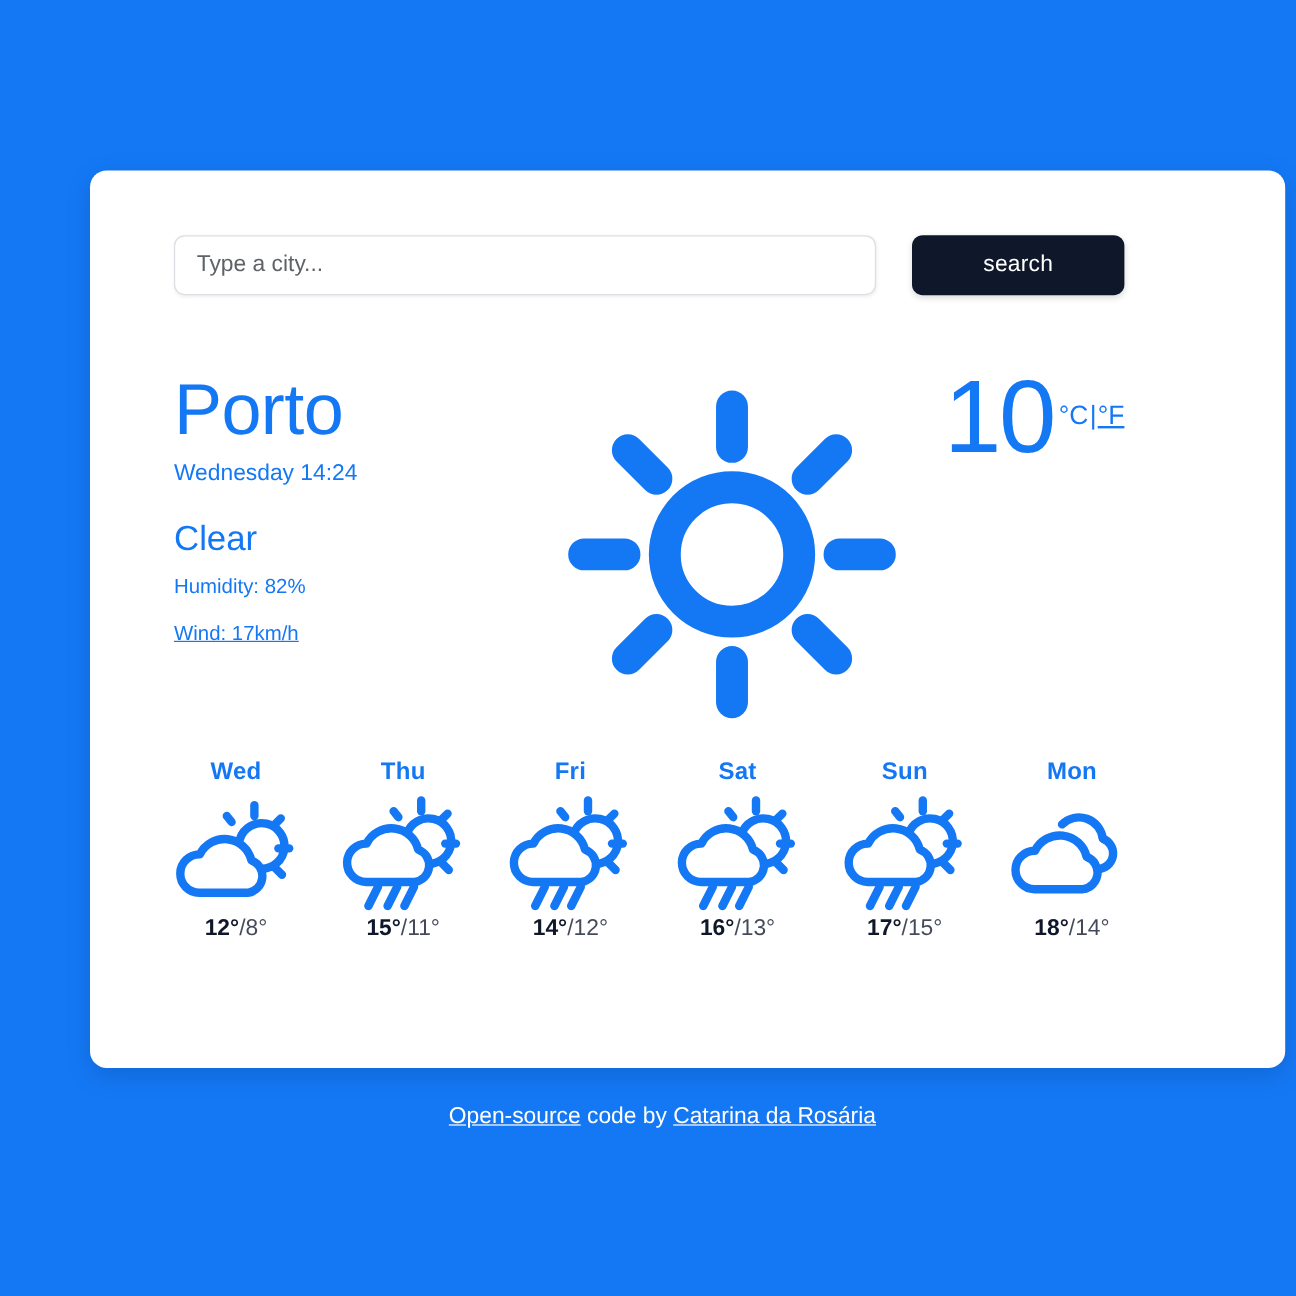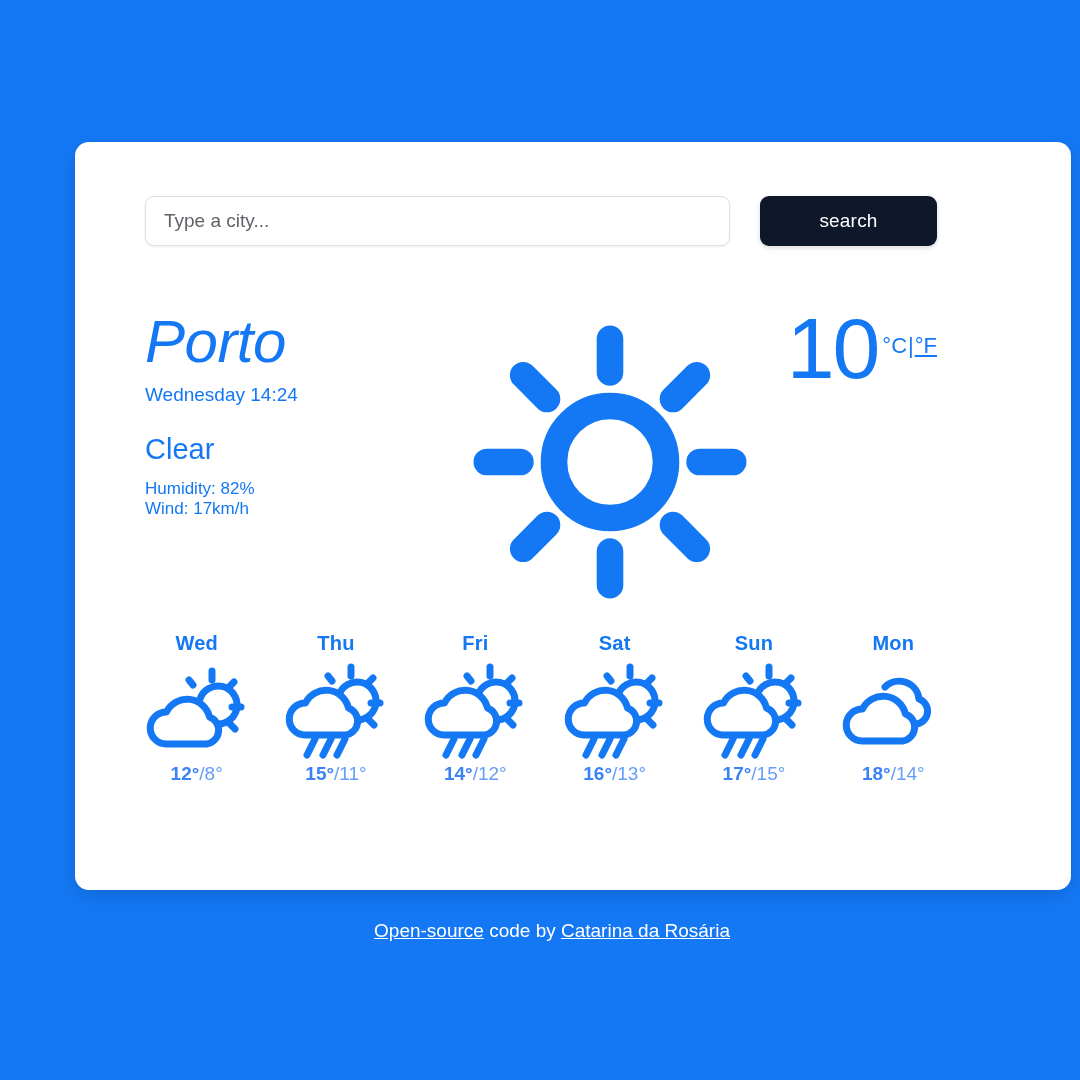--- a/index.html
+++ b/index.html
@@ -95,21 +95,20 @@
     top: 0;
     width: 290px;
   }
 
   .city {
     font-size: 60px;
     font-weight: 400;
     color: #1478f5;
     line-height: 1;
     letter-spacing: -0.5px;
-    font-style: italic;
   }
 
   .datetime {
     margin-top: 12px;
     font-size: 19px;
     color: #1478f5;
     font-weight: 400;
   }
 
   .condition {
@@ -118,21 +117,21 @@
     color: #1478f5;
     font-weight: 400;
     line-height: 1.1;
   }
 
   .detail-line {
     margin-top: 13px;
     font-size: 17px;
     color: #1478f5;
   }
-  .detail-line + .detail-line { margin-top: 0; }
+  .detail-line + .detail-line { margin-top: 19px; text-decoration: underline; }
 
   
   .current-icon {
     position: absolute;
     left: 395px;
     top: 10px;
     width: 280px;
     height: 280px;
   }
   .current-icon svg { display: block; width: 100%; height: 100%; }
@@ -194,21 +193,21 @@
 
   .day-icon {
     width: 110px;
     height: 96px;
     margin: 8px auto 4px;
   }
   .day-icon svg { display: block; width: 100%; height: 100%; }
 
   .day-temps {
     font-size: 19px;
-    color: #3b82f6;
+    color: #0f172a;
   }
   .day-temps .tmax { font-weight: bold; }
   .day-temps .tmin { font-weight: 400; opacity: 0.78; }
 
   
   .footer {
     position: absolute;
     left: 0;
     top: 920px;
     width: 1080px;

